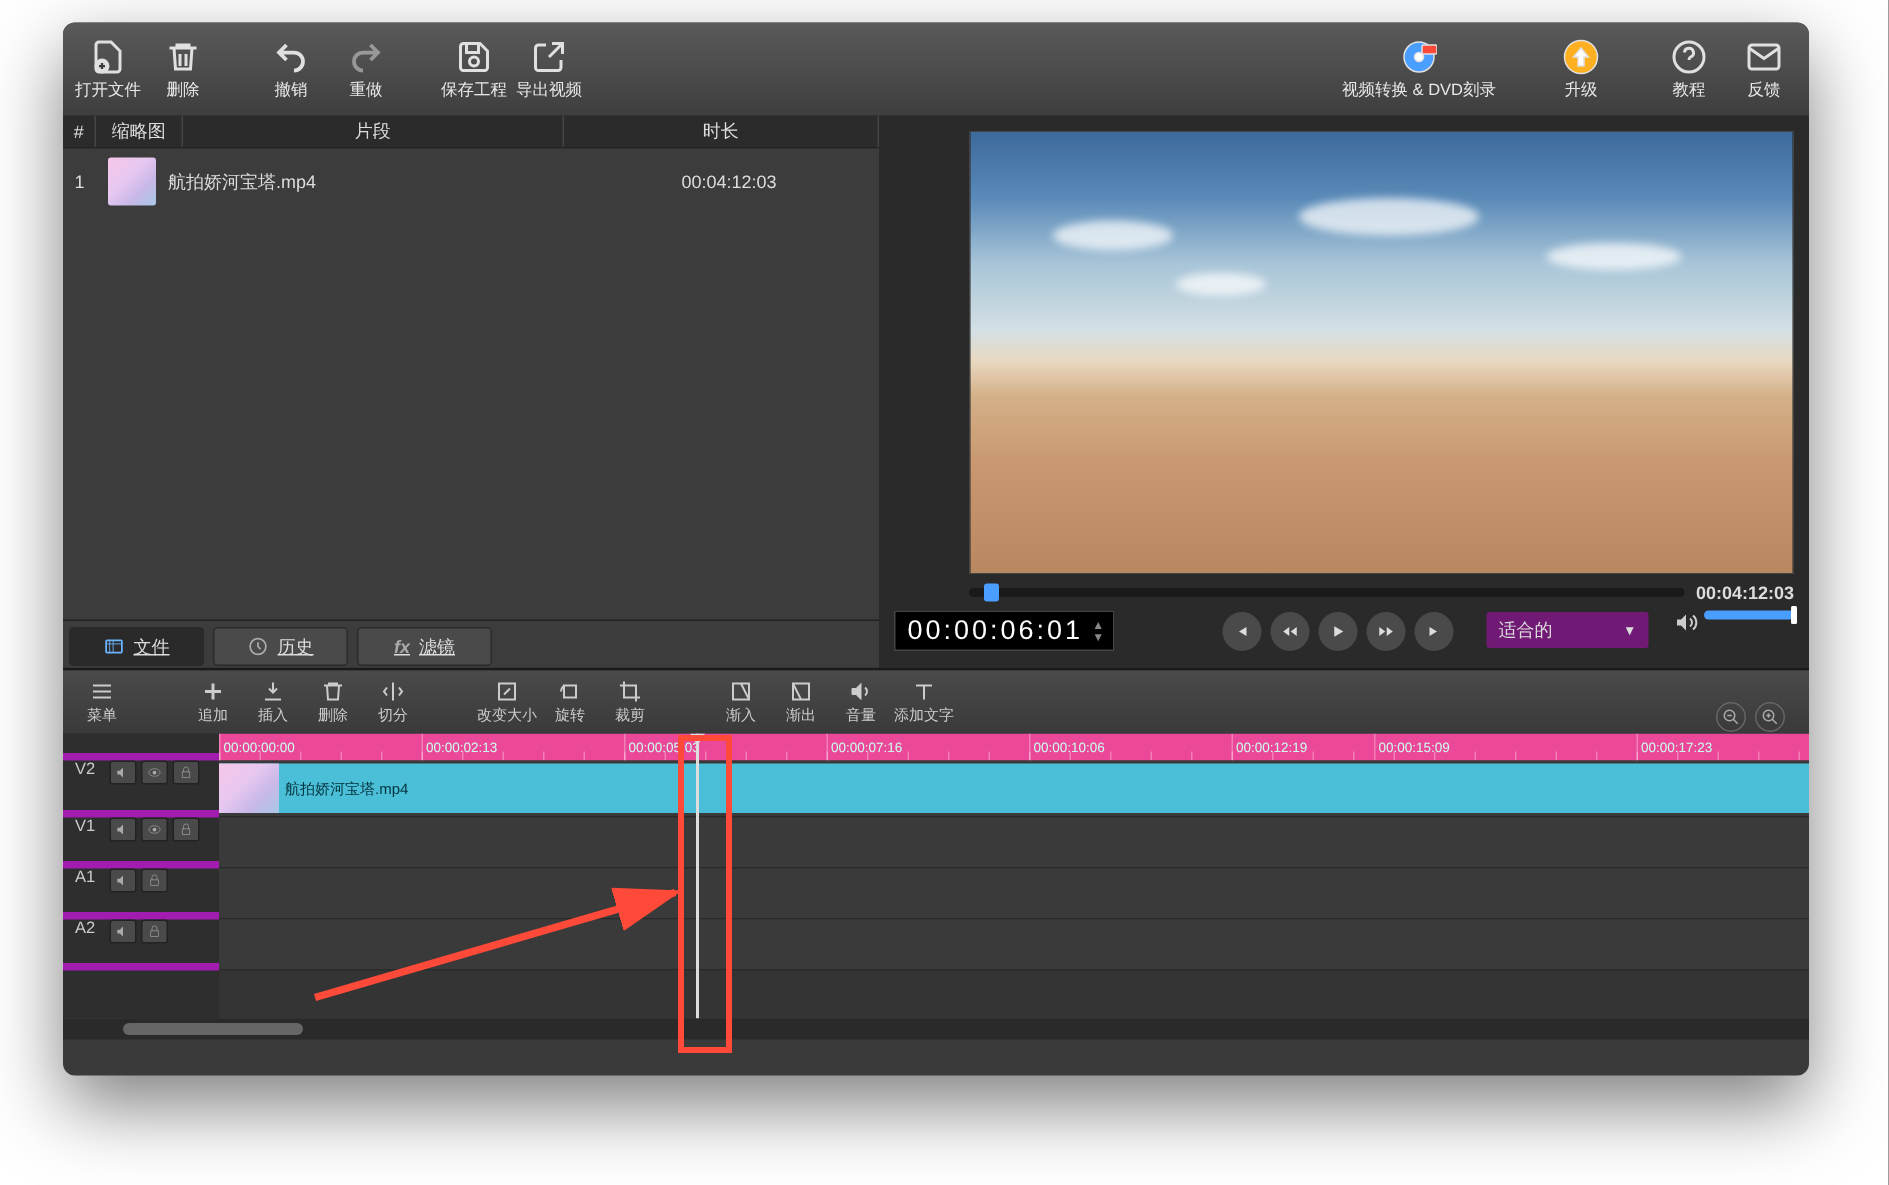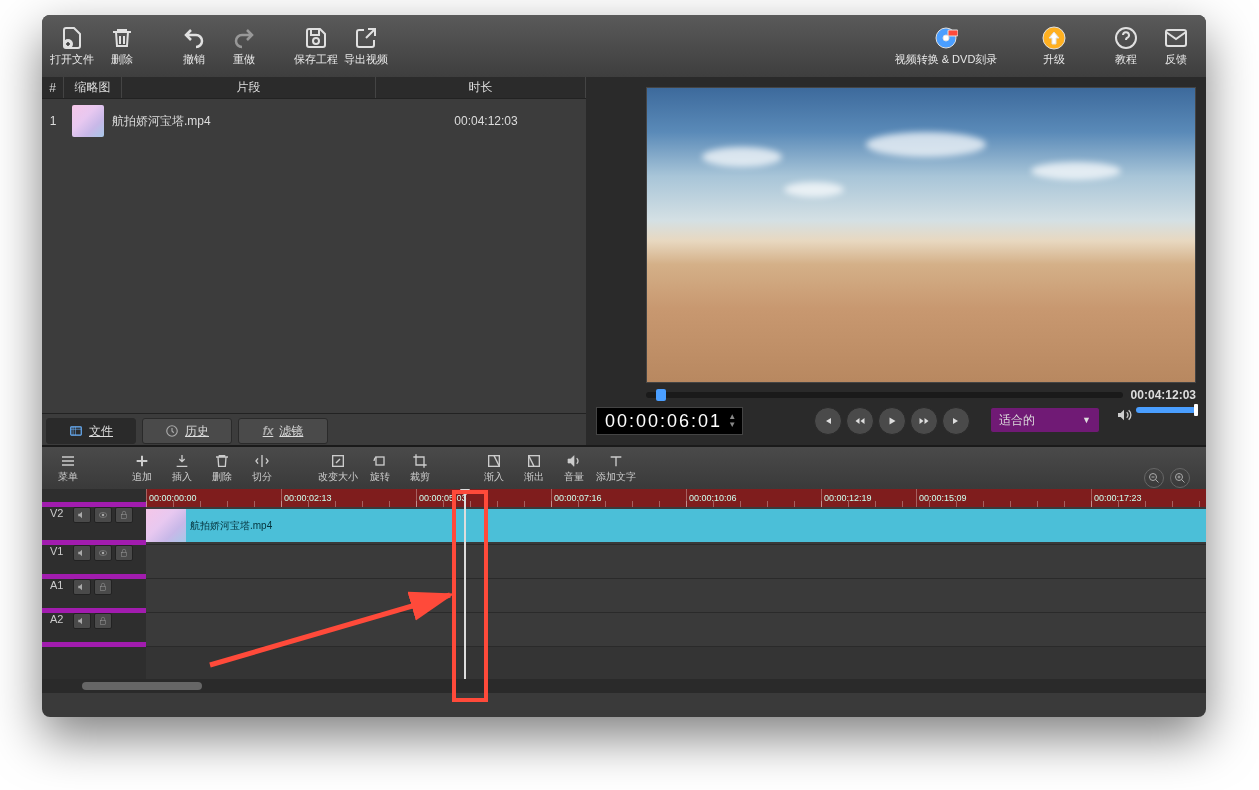--- a/index.html
+++ b/index.html
@@ -46,21 +46,21 @@
 .fit-select { width:110px; height:26px; background:#701a75; border:1px solid #2a2a2a; border-radius:3px; color:#ddd; font-size:12px; display:flex; align-items:center; justify-content:space-between; padding:0 8px; cursor:pointer;}
 .vol-slider { width:60px; height:6px; background:#4a9eff; border-radius:3px; position:relative;}
 .vol-knob { position:absolute; right:-2px; top:-3px; width:4px; height:12px; background:#fff; border-radius:1px;}
 .timeline { background:#3a3a3a; height:248px; display:flex; flex-direction:column; border-top:2px solid #1a1a1a;}
 .tl-toolbar { height:42px; background:linear-gradient(#4a4a4a,#3a3a3a); display:flex; align-items:center; padding:0 8px; gap:4px;}
 .tlbtn { display:flex; flex-direction:column; align-items:center; justify-content:center; min-width:36px; height:38px; cursor:pointer; color:#ccc; font-size:10px; gap:1px;}
 .tlbtn svg { width:16px; height:16px; fill:#ccc; stroke:#ccc;}
 .tl-body { flex:1; display:flex; position:relative; overflow:hidden;}
 .tl-labels { width:104px; background:#2e2e2e; }
 .tl-tracks { flex:1; position:relative; background:#343434;}
-.ruler { height:18px; background:#7f1d1d; position:relative; font-size:9px; color:#cfe;text-align:right;}
+.ruler { height:18px; background:#ec4899; position:relative; font-size:9px; color:#cfe;text-align:right;}
 .ruler-tick { position:absolute; top:0; height:18px; border-left:1px solid rgba(255,255,255,0.3); padding-left:2px; line-height:18px;}
 .ruler-minor { position:absolute; top:12px; height:6px; border-left:1px solid rgba(255,255,255,0.3);}
 .track { height:34px; border-bottom:1px solid #2a2a2a; position:relative; background:#3a3a3a;}
 .track.v2 { height:38px;}
 .track-label { height:34px; border-bottom:5px solid #a21caf; display:flex; align-items:flex-start; gap:3px; padding:0 8px; color:#ccc; font-size:11px;}
 .track-label.v2 { height:38px;}
 .track-label.ruler-label { height:18px; background:#2e2e2e;}
 .tkbtn { width:18px; height:16px; background:#4a4a4a; border:1px solid #222; border-radius:2px; display:flex; align-items:center; justify-content:center; cursor:pointer;}
 .tkbtn svg { width:10px; height:10px; fill:#aaa;}
 .clip { position:absolute; top:2px; bottom:2px; left:0; right:0; background:#4bbfd8; display:flex; align-items:center;}

